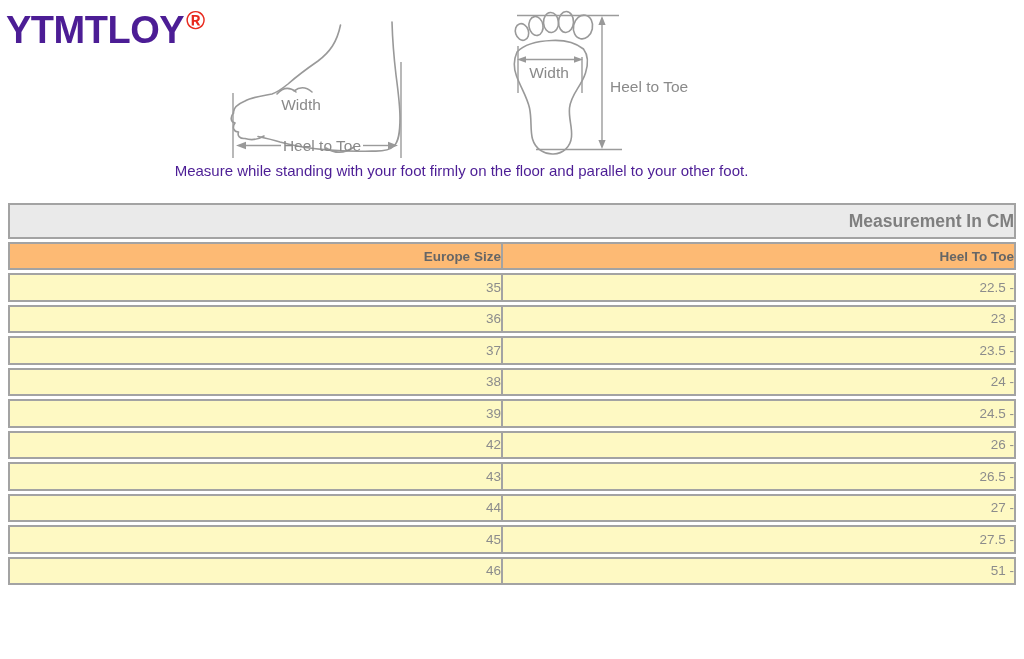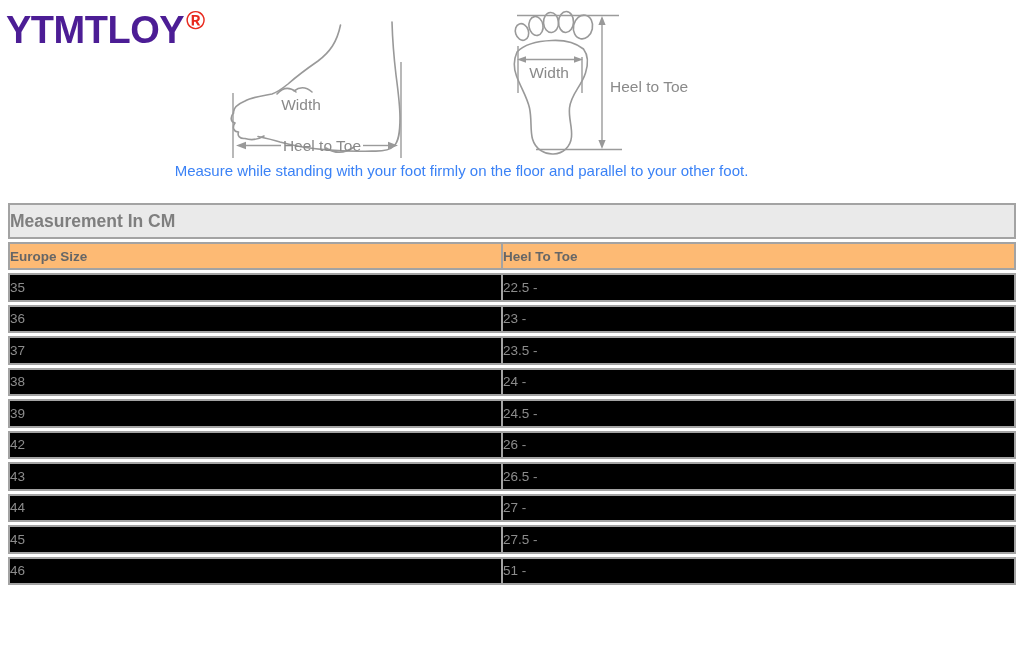--- a/index.html
+++ b/index.html
@@ -13,29 +13,29 @@
 
   
   .diagram { position:absolute; left:0; top:0; }
   .diagram text { font-family:"Liberation Sans", sans-serif; font-size:15.5px; fill:#8a8a8a; }
   .stroke { fill:none; stroke:#999999; stroke-width:1.6; stroke-linecap:round; stroke-linejoin:round; }
   .thin   { fill:none; stroke:#9b9b9b; stroke-width:1.4; }
   .ah     { fill:#999999; stroke:none; }
 
   
   .instruction { position:absolute; left:0; top:162px; width:923px; text-align:center;
-                 font-size:15px; color:#3b82f6; }
+                 font-size:15px; color:#4c1d95; }
 
   
   .size-table { position:absolute; left:8px; top:200px; width:1008px;
                 border-collapse:separate; border-spacing:0 3px; table-layout:fixed; }
-  .size-table th, .size-table td { border:2px solid #a3a3a3; text-align:left; padding:0; }
+  .size-table th, .size-table td { border:2px solid #a3a3a3; text-align:right; padding:0; }
   .title-row th  { height:32px; background:#eaeaea; color:#7f7f7f; font-size:17.5px; font-weight:bold; }
   .header-row th { height:24px; background:#fdba74; color:#666666; font-size:13.5px; font-weight:bold; }
-  .data-row td   { height:24.5px; background:#000000; color:#8c8c8c; font-size:13.5px; font-weight:normal; }
+  .data-row td   { height:24.5px; background:#fef9c3; color:#8c8c8c; font-size:13.5px; font-weight:normal; }
   .header-row th:first-child, .data-row td:first-child { border-right-width:1px; }
   .header-row th:last-child,  .data-row td:last-child  { border-left-width:1px; }
 </style>
 </head>
 <body>
 
 <div class="page">
 
   <div class="brand">
     <span class="brand-name">YTMTLOY</span><span class="brand-reg">®</span>

